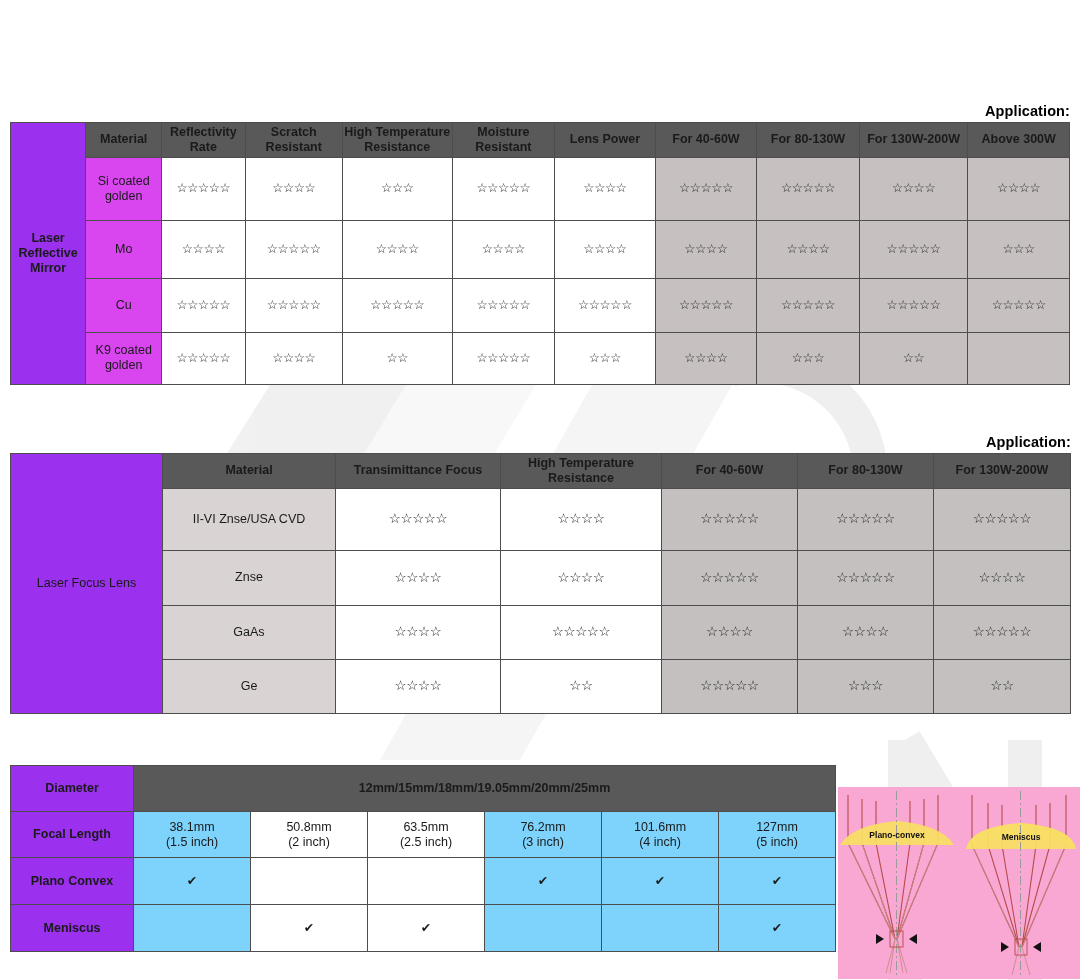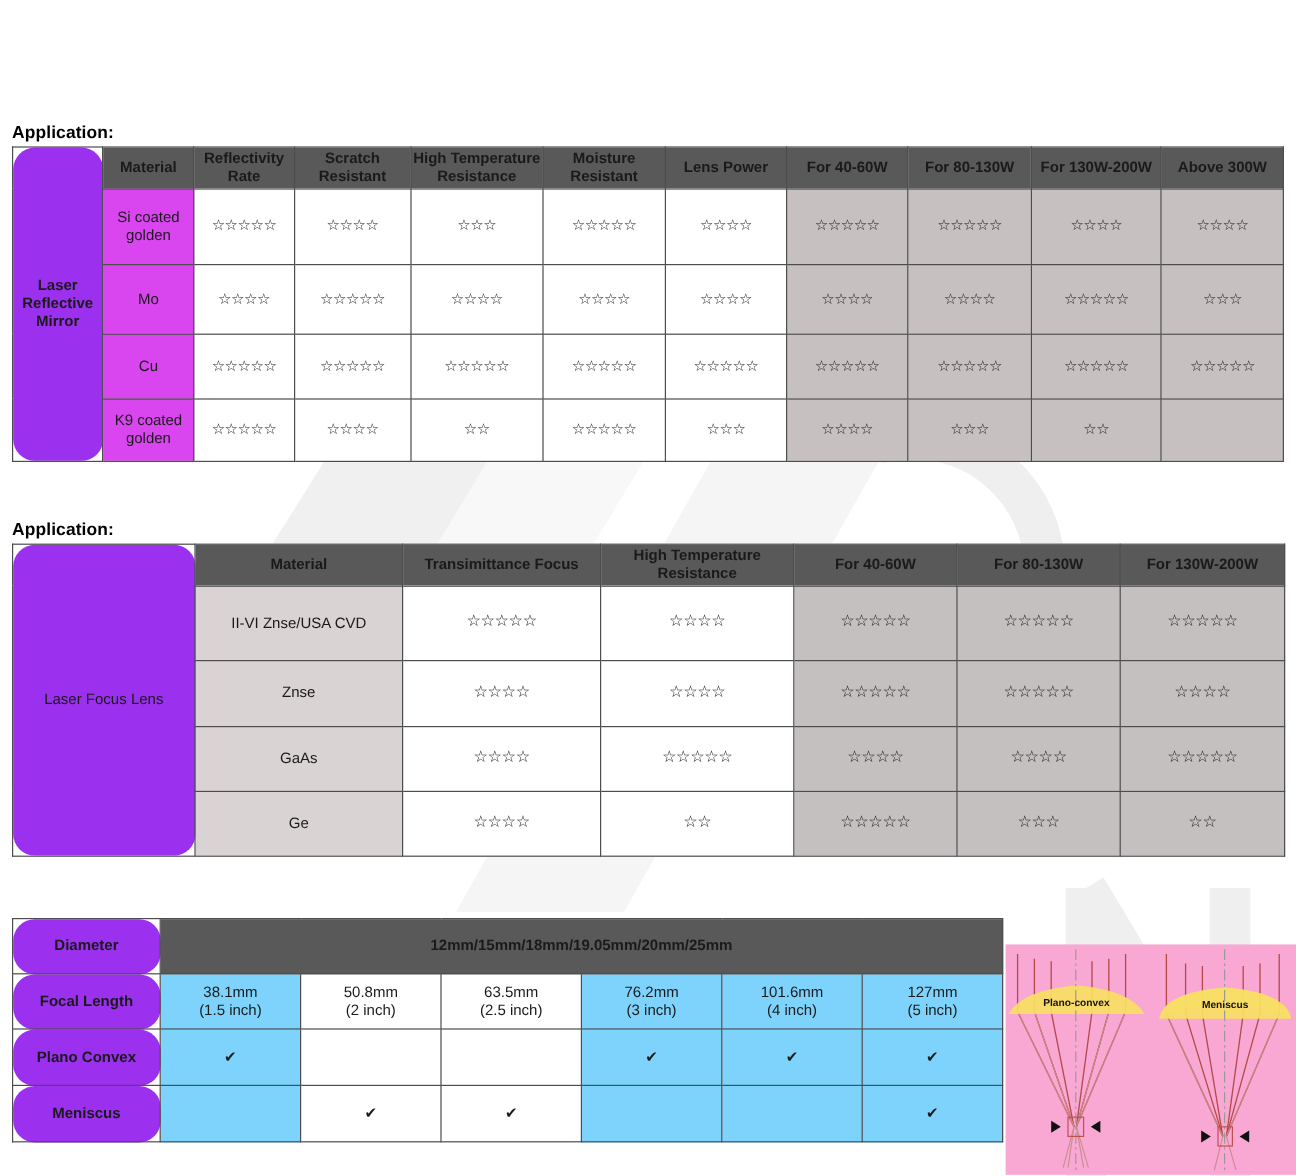--- a/index.html
+++ b/index.html
@@ -11,38 +11,38 @@
     -webkit-font-smoothing:antialiased;
   }
   
   #watermark{
     position:absolute;left:0;top:0;width:1080px;height:980px;
     pointer-events:none;z-index:5;
   }
   
   .section-title{
     font-size:14.5px;font-weight:bold;color:#000;
-    margin:0 0 3px 10px;letter-spacing:.1px;
+    margin:0 0 3px 10px;letter-spacing:.1px;text-align:right;
   }
   
   table.grid{
     border-collapse:collapse;
     table-layout:fixed;
     background:#fff;
     position:relative;z-index:10;
   }
   table.grid td{
     border:1px solid #4d4d4d;
     text-align:center;vertical-align:middle;
     font-size:12.5px;color:#1a1a1a;
     line-height:1.18;
     padding:2px 1px;
   }
   .hdr{background:#595959;color:#ffffff;font-weight:bold;}
-  .purple{background:#9b30ef;color:#000;font-weight:normal;border-radius:18px;}
+  .purple{background:#9b30ef;color:#000;font-weight:normal;}
   .purple.bold{font-weight:bold;}
   .mat{background:#d946ef;color:#1a1a1a;}
   .mat2{background:#d9d3d3;color:#1a1a1a;}
   .white{background:#ffffff;}
   .shade{background:#c6c0c0;}
   .shade1{background:#7dd3fc;}
   .shade-p{background:#c4c0c0;}
   .stars{
     font-size:13px;letter-spacing:-0.4px;color:#2b2b33;
     white-space:nowrap;font-family:"DejaVu Sans",sans-serif;

